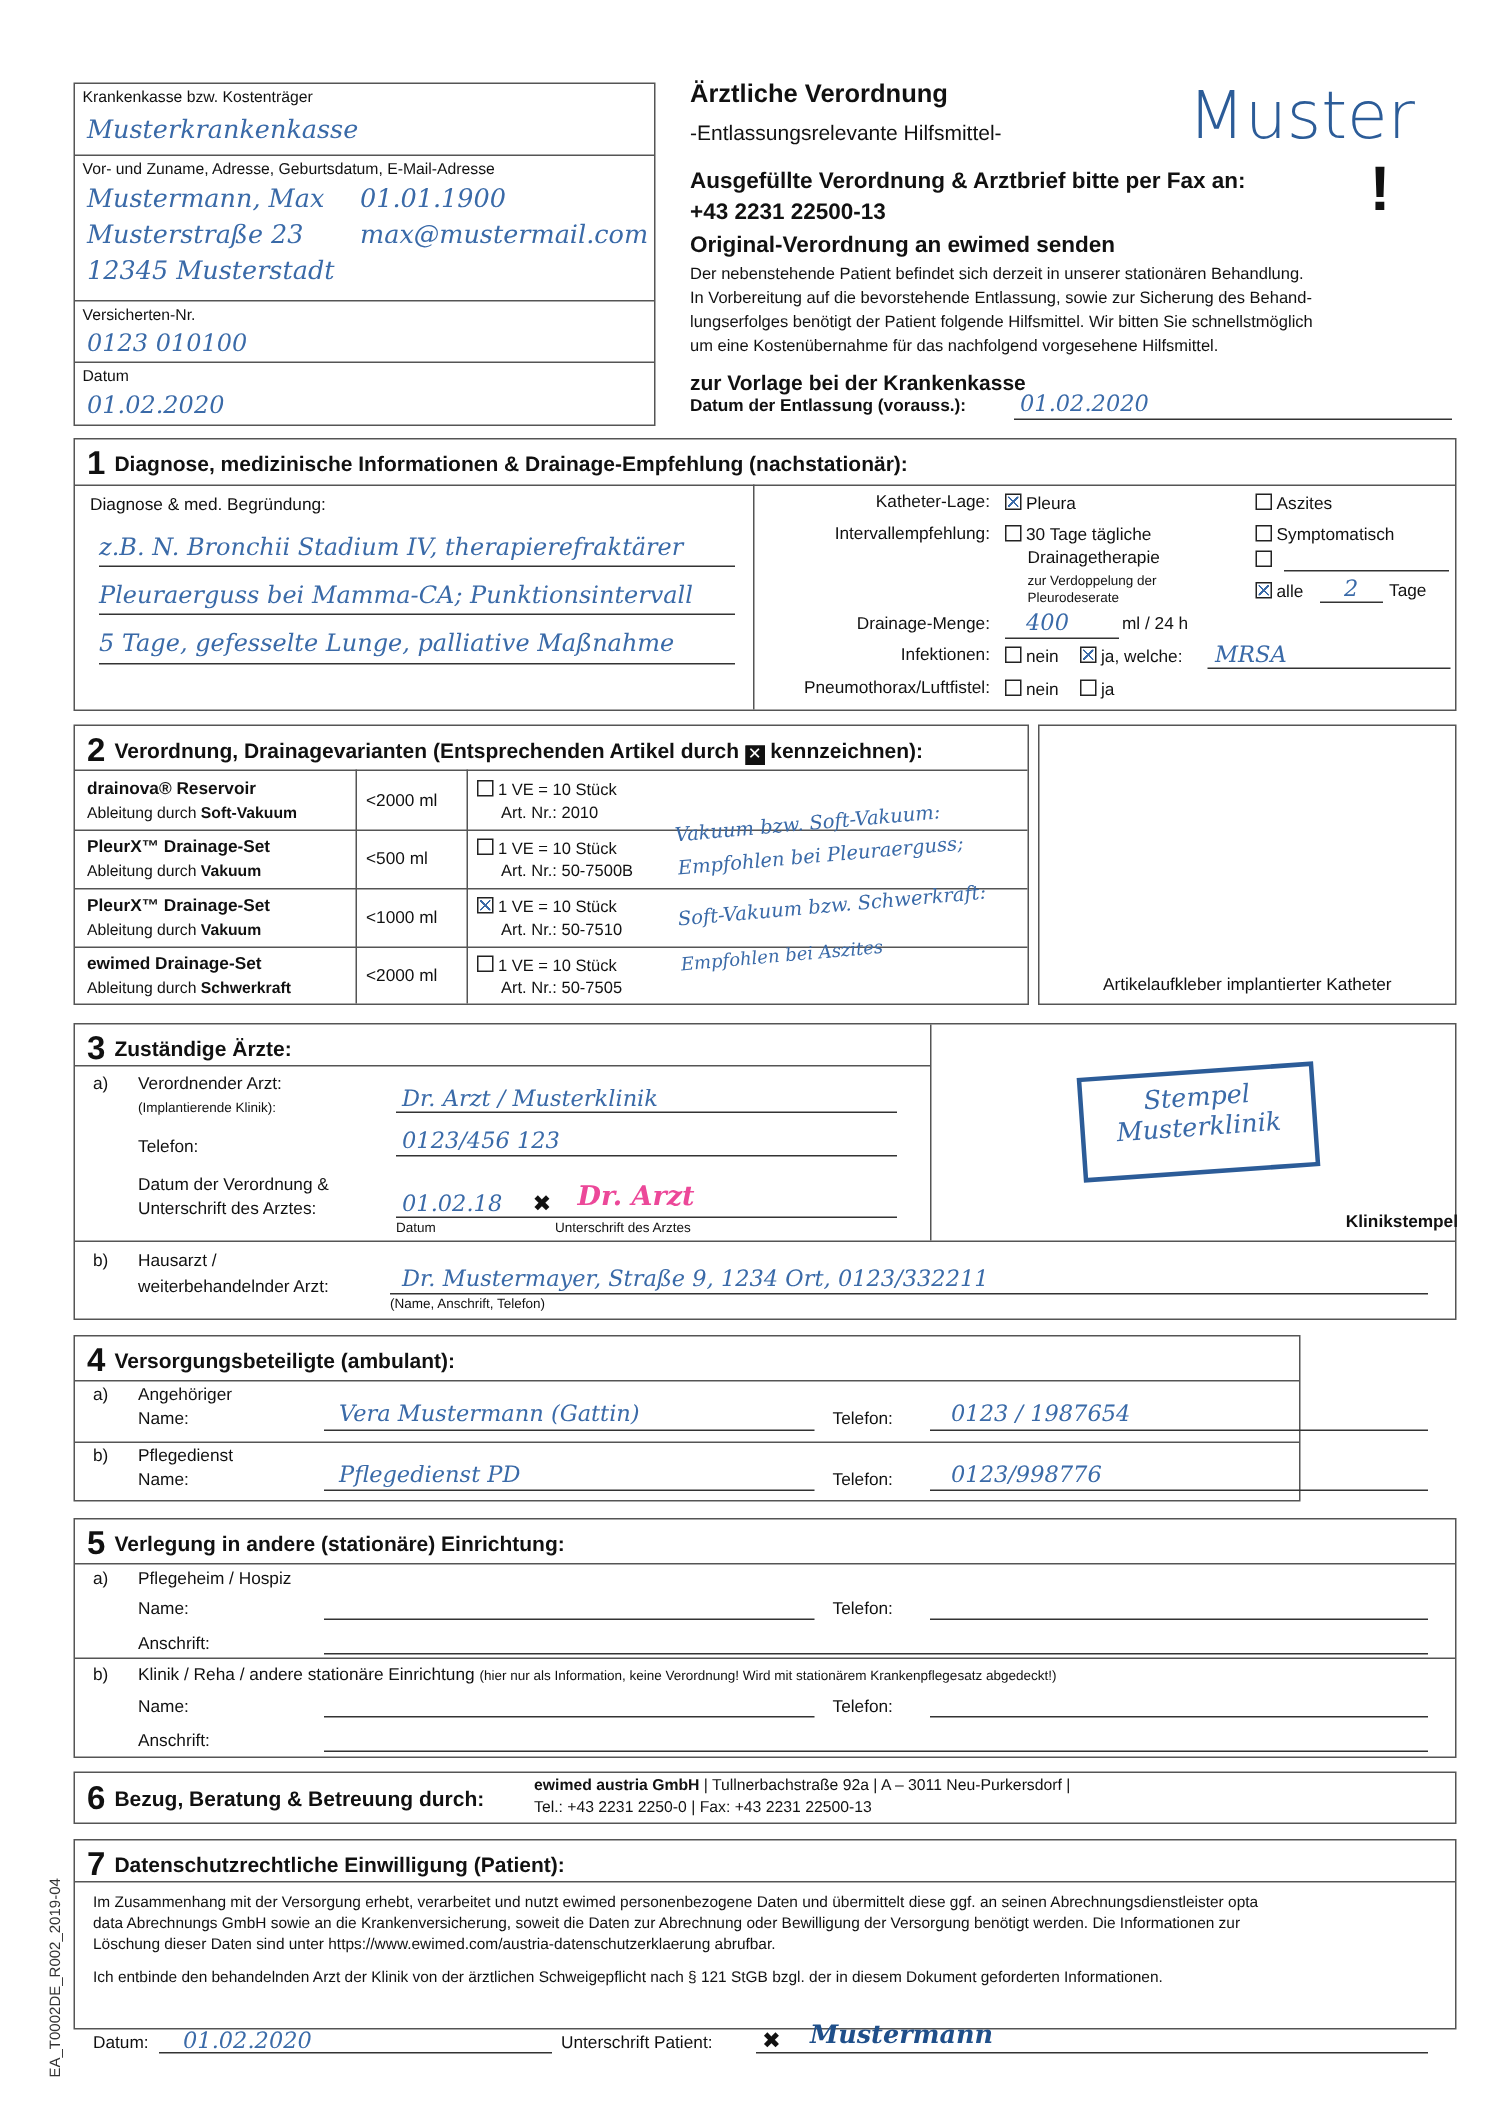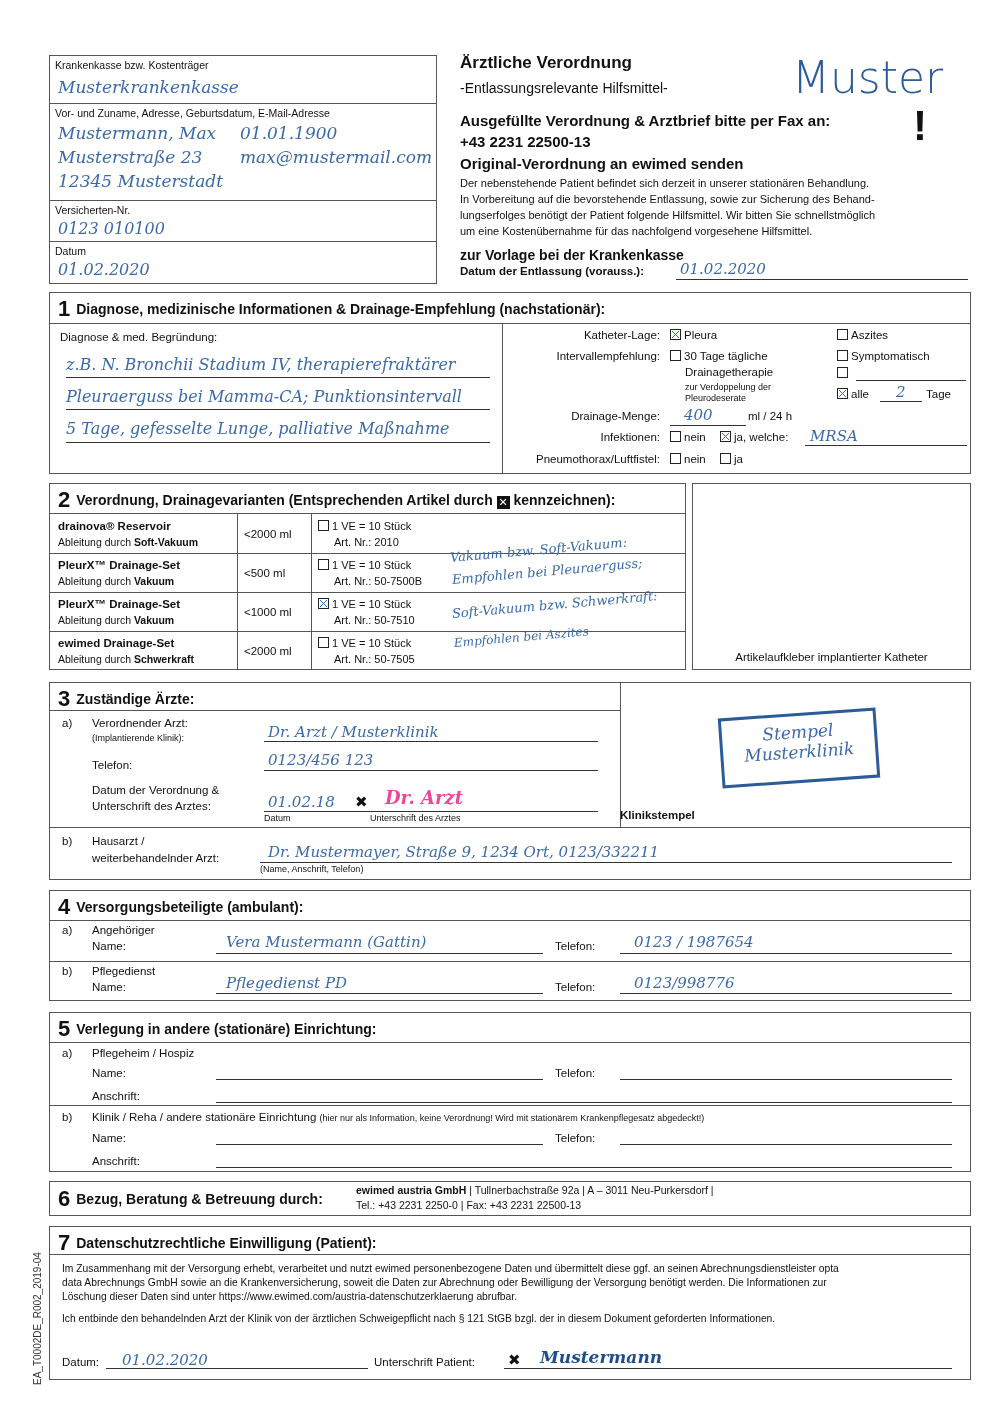--- a/index.html
+++ b/index.html
@@ -181,31 +181,31 @@
   <div class="lbl bold" style="left:305px; top:110px; font-size:15px;">✖</div>
   <div class="lbl hw" style="left:335px; top:104px; font-size:18px; color:#ec4899; font-weight:bold;">Dr. Arzt</div>
   <div class="line" style="left:214px; top:128px; width:334px;"></div>
   <div class="lbl small" style="left:214px; top:130px;">Datum</div>
   <div class="lbl small" style="left:320px; top:130px;">Unterschrift des Arztes</div>
 
   <div class="abs" style="left:670px; top:30px; width:158px; height:70px; border:3px solid #2c5c98; transform:rotate(-4deg); text-align:center;">
     <div class="hw" style="font-size:17px; margin-top:6px;">Stempel</div>
     <div class="hw" style="font-size:17px;">Musterklinik</div>
   </div>
-  <div class="lbl bold" style="left:570px; width:352px; top:126px; text-align:left;">Klinikstempel</div>
+  <div class="lbl bold" style="left:570px; width:352px; top:126px; text-align:right;">Klinikstempel</div>
 
   <div class="lbl" style="left:12px; top:152px;">b)</div>
   <div class="lbl" style="left:42px; top:152px;">Hausarzt /</div>
   <div class="lbl" style="left:42px; top:169px;">weiterbehandelnder Arzt:</div>
   <div class="lbl hw" style="left:218px; top:160px; font-size:15px;">Dr. Mustermayer, Straße 9, 1234 Ort, 0123/332211</div>
   <div class="line" style="left:210px; top:179px; width:692px;"></div>
   <div class="lbl small" style="left:210px; top:181px;">(Name, Anschrift, Telefon)</div>
 </div>
 
-<div class="box" style="left:49px; top:890px; width:922px; height:111px;">
+<div class="box" style="left:49px; top:890px; width:818px; height:111px;">
   <div class="sec-title">
     <span class="sec-num">4</span><span>Versorgungsbeteiligte (ambulant):</span>
   </div>
   <div class="hr" style="top:29px;"></div>
   <div class="hr" style="top:70px;"></div>
 
   <div class="lbl" style="left:12px; top:33px;">a)</div>
   <div class="lbl" style="left:42px; top:33px;">Angehöriger</div>
   <div class="lbl" style="left:42px; top:49px;">Name:</div>
   <div class="lbl hw" style="left:176px; top:42px; font-size:15px;">Vera Mustermann (Gattin)</div>
@@ -251,21 +251,21 @@
 </div>
 
 <div class="box" style="left:49px; top:1181px; width:922px; height:35px;">
   <div class="sec-title" style="top:4px;">
     <span class="sec-num">6</span><span>Bezug, Beratung &amp; Betreuung durch:</span>
   </div>
   <div class="lbl" style="left:306px; top:2px; font-size:10.5px;"><b>ewimed austria GmbH</b><span> | Tullnerbachstraße 92a | A – 3011 Neu-Purkersdorf |</span></div>
   <div class="lbl" style="left:306px; top:17px; font-size:10.5px;">Tel.: +43 2231 2250-0 | Fax: +43 2231 22500-13</div>
 </div>
 
-<div class="box" style="left:49px; top:1226px; width:922px; height:154px;">
+<div class="box" style="left:49px; top:1226px; width:922px; height:127px;">
   <div class="sec-title">
     <span class="sec-num">7</span><span>Datenschutzrechtliche Einwilligung (Patient):</span>
   </div>
   <div class="hr" style="top:27px;"></div>
   <div class="lbl" style="left:12px; top:50px; font-size:10.3px;">data Abrechnungs GmbH sowie an die Krankenversicherung, soweit die Daten zur Abrechnung oder Bewilligung der Versorgung benötigt werden. Die Informationen zur</div>
   <div class="lbl" style="left:12px; top:36px; font-size:10.3px;">Im Zusammenhang mit der Versorgung erhebt, verarbeitet und nutzt ewimed personenbezogene Daten und übermittelt diese ggf. an seinen Abrechnungsdienstleister opta</div>
   <div class="lbl" style="left:12px; top:64px; font-size:10.3px;">Löschung dieser Daten sind unter https://www.ewimed.com/austria-datenschutzerklaerung abrufbar.</div>
   <div class="lbl" style="left:12px; top:86px; font-size:10.3px;">Ich entbinde den behandelnden Arzt der Klinik von der ärztlichen Schweigepflicht nach § 121 StGB bzgl. der in diesem Dokument geforderten Informationen.</div>
 
   <div class="lbl" style="left:12px; top:129px;">Datum:</div>

